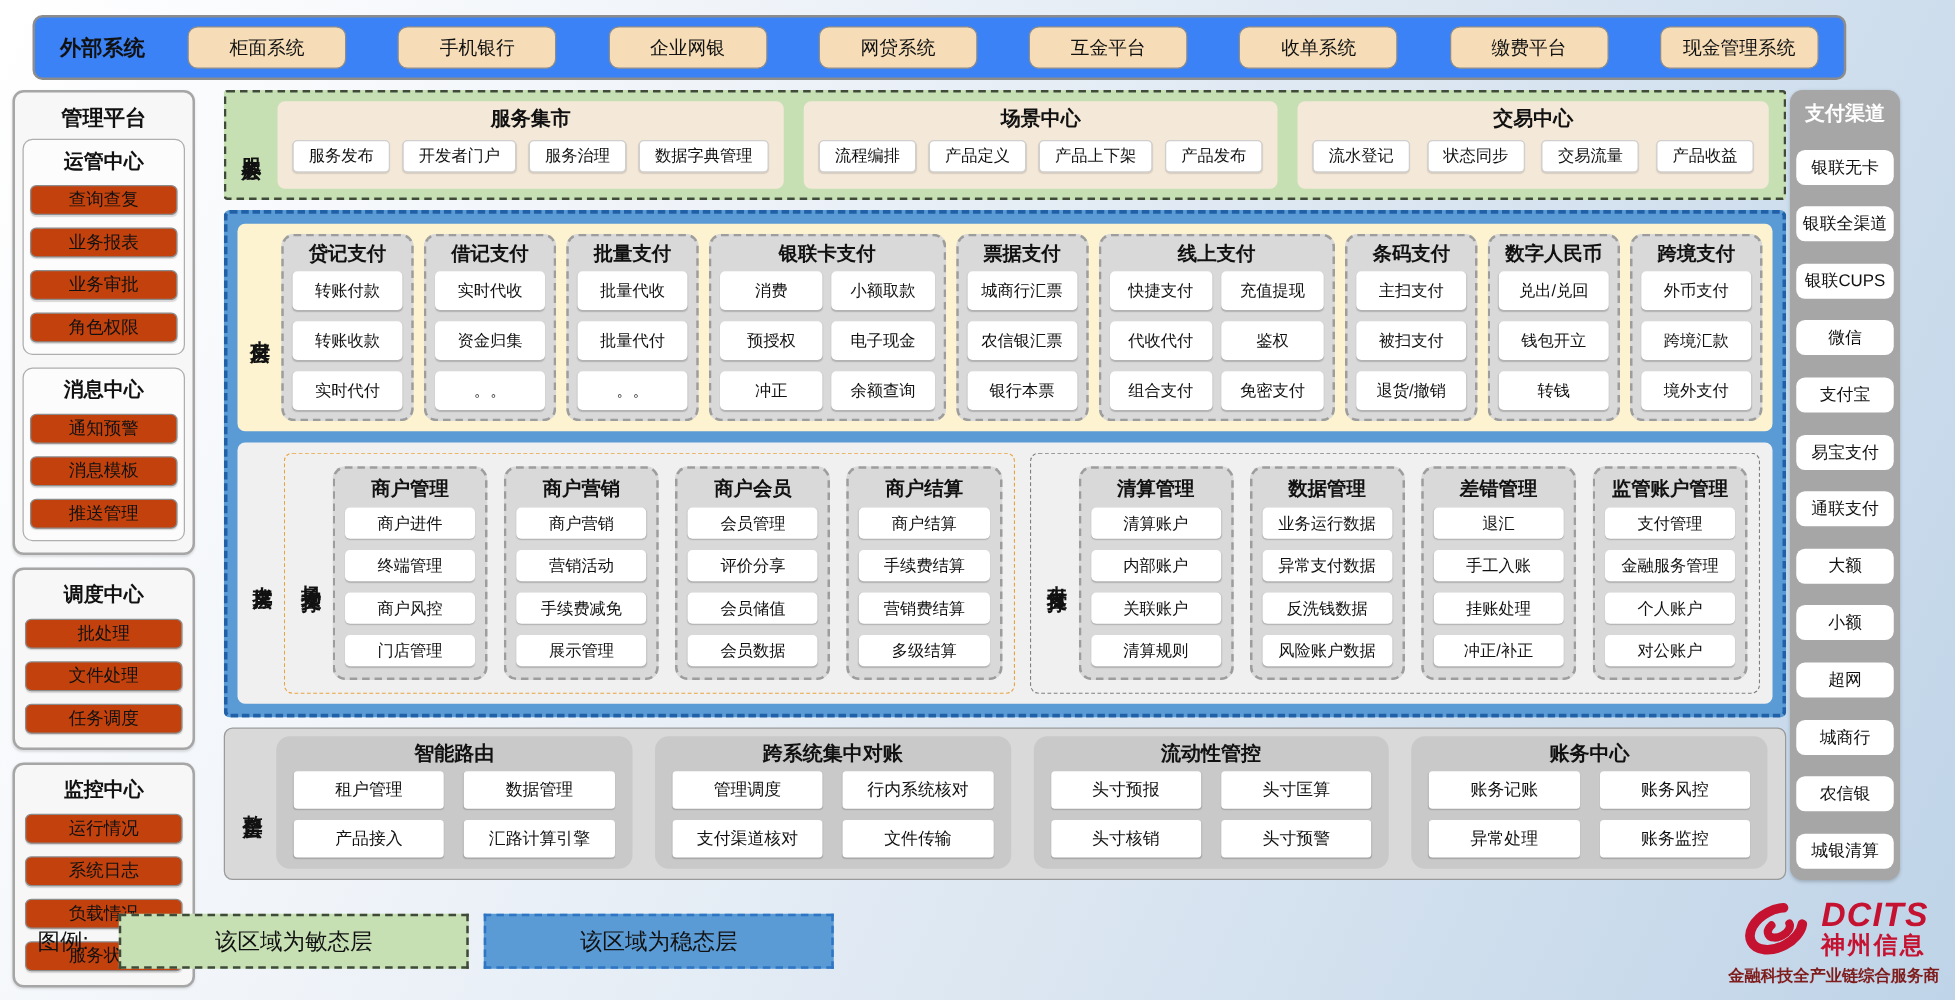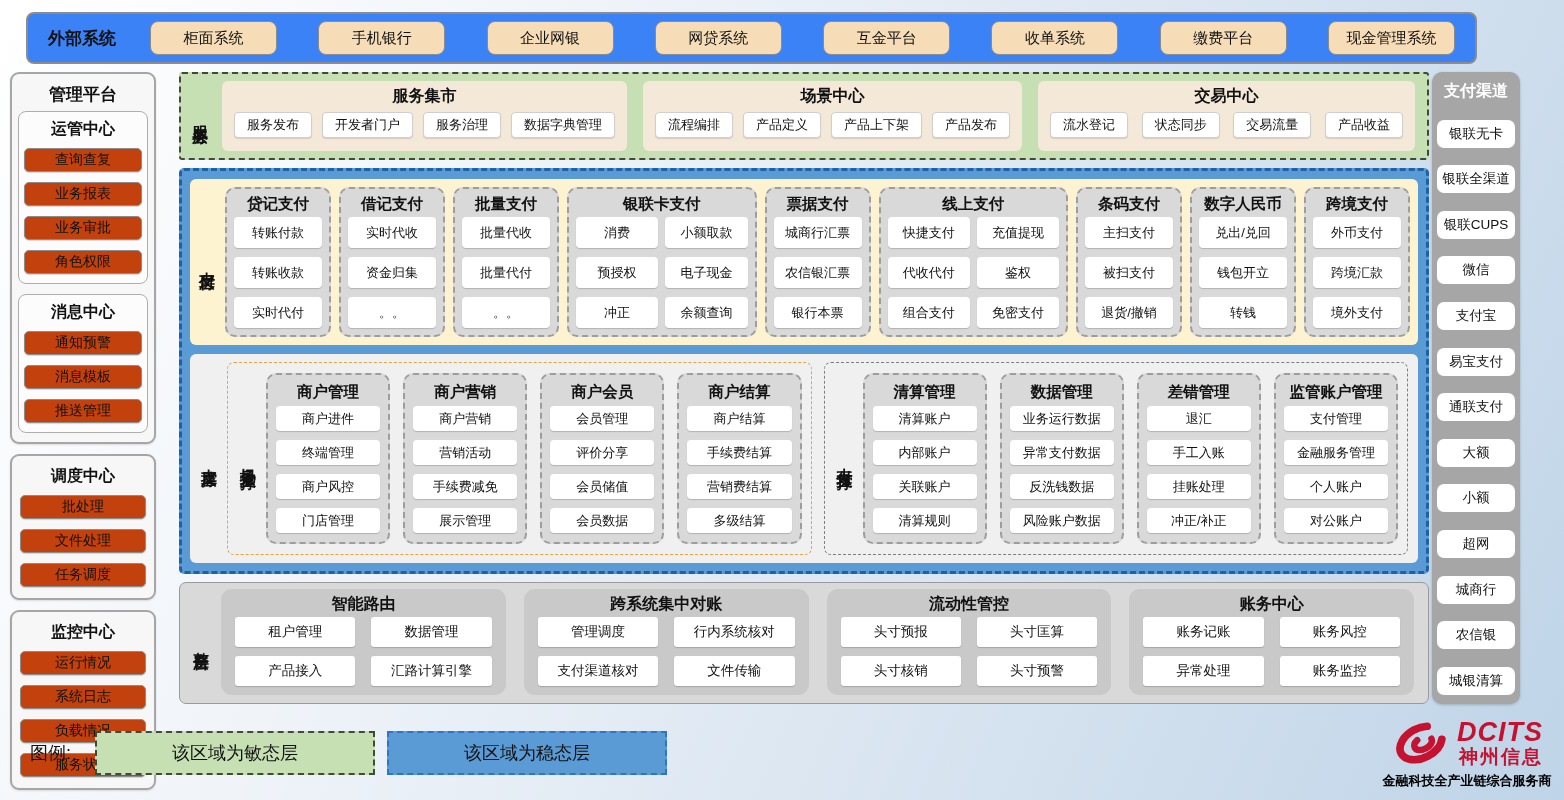--- a/index.html
+++ b/index.html
@@ -140,24 +140,24 @@
   .legend-label { font-size: 18px; white-space: nowrap; }
   .legend-box {
     width: 280px; height: 44px; display: flex; align-items: center; justify-content: center;
     font-size: 18px; white-space: nowrap;
   }
   .legend-agile { background: #c6e0b4; border: 2px dashed #3f4a38; margin-left: 24px; }
   .legend-stable { background: #5b9bd5; border: 2px dashed #2e75c3; margin-left: 12px; }
 
   .logo { margin-left: auto; width: 186px; display: flex; flex-direction: column; align-items: center; }
   .logo-top { display: flex; align-items: center; gap: 6px; }
-  .logo-texts { display: flex; flex-direction: column; line-height: 1.05; text-align: right; }
+  .logo-texts { display: flex; flex-direction: column; line-height: 1.05; }
   .logo-name { color: #c41230; font-weight: bold; font-style: italic; font-size: 27px; letter-spacing: 1px; }
   .logo-company { color: #c41230; font-weight: bold; font-size: 19px; letter-spacing: 2px; }
-  .logo-tagline { color: #000000; font-weight: bold; font-size: 13px; margin-top: 3px; white-space: nowrap; }
+  .logo-tagline { color: #7f1d1d; font-weight: bold; font-size: 13px; margin-top: 3px; white-space: nowrap; }
 </style>
 </head>
 <body>
 
 <div class="page">
 
   <div class="topbar">
     <div class="topbar-label">外部系统</div>
     <div class="topbar-items">
 

